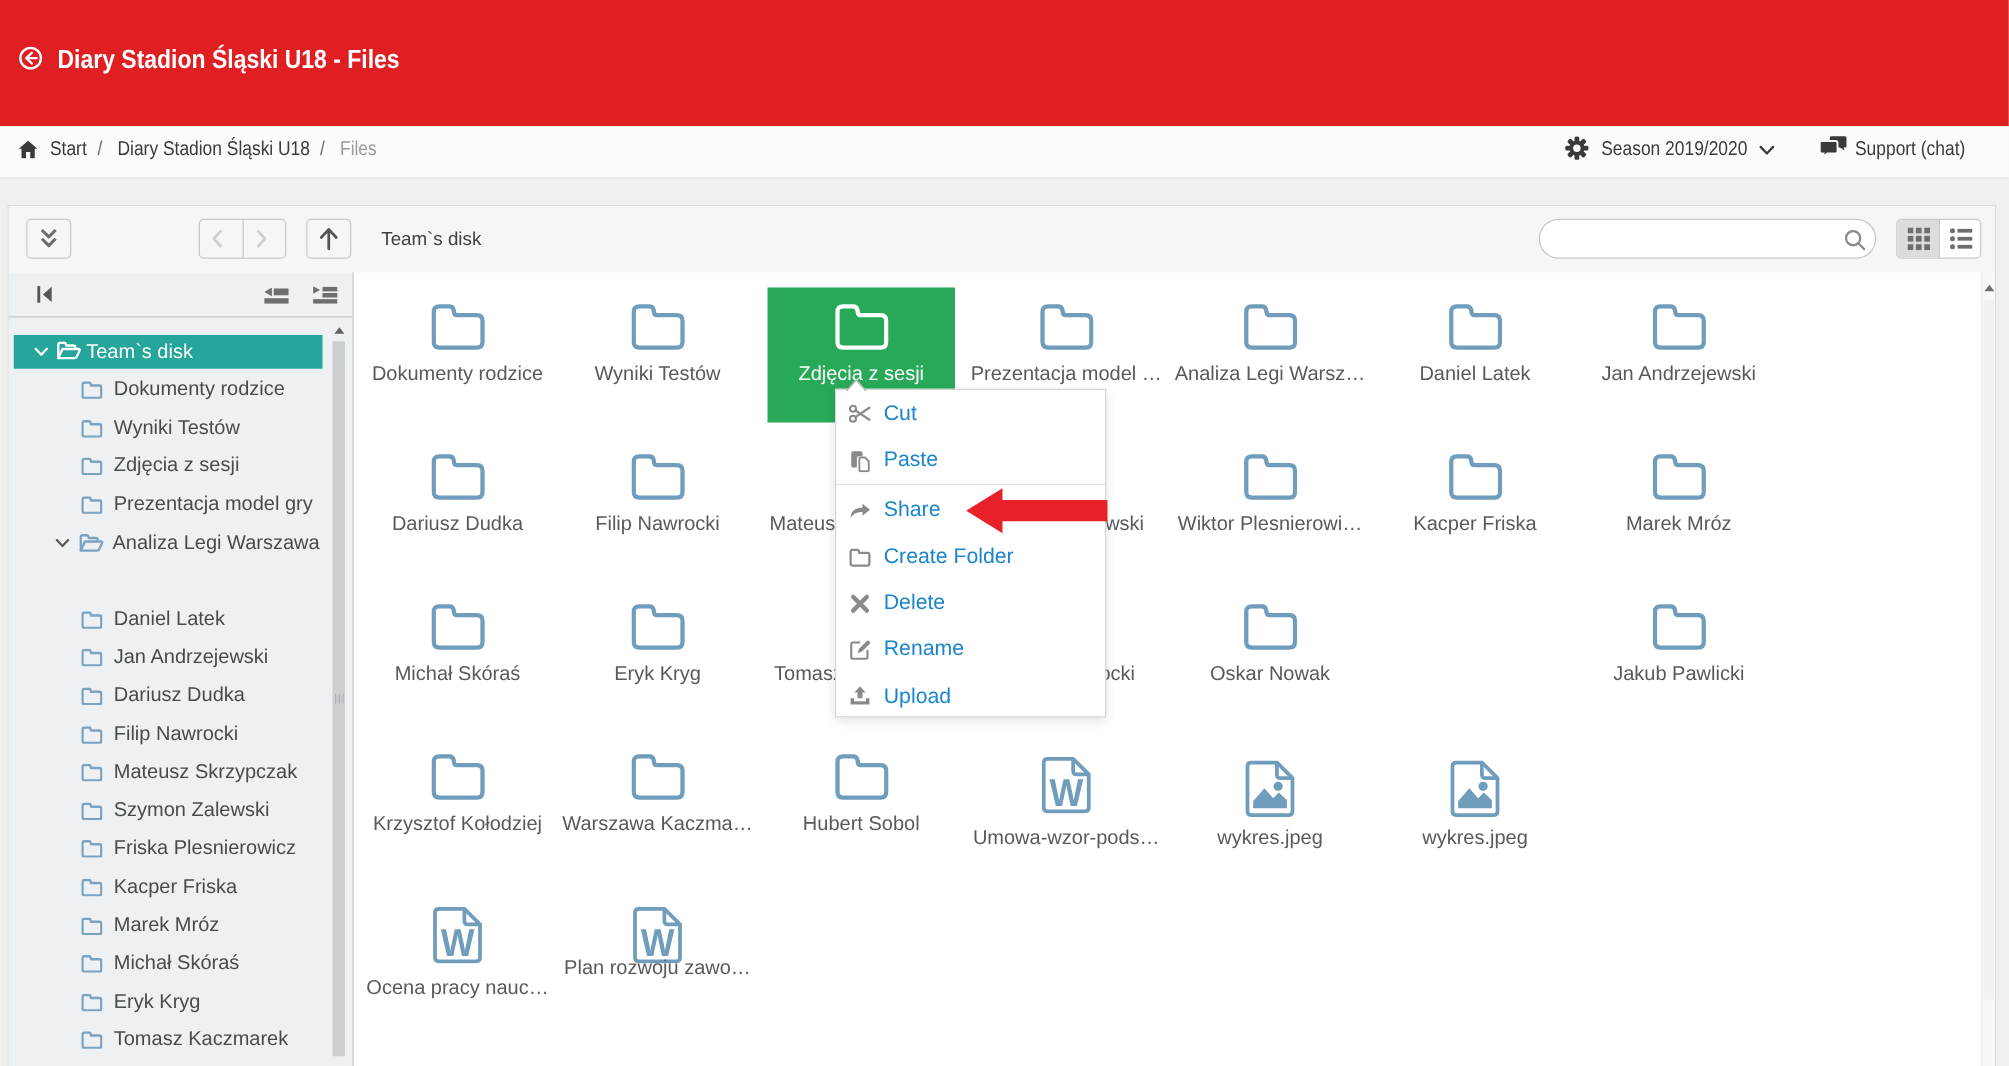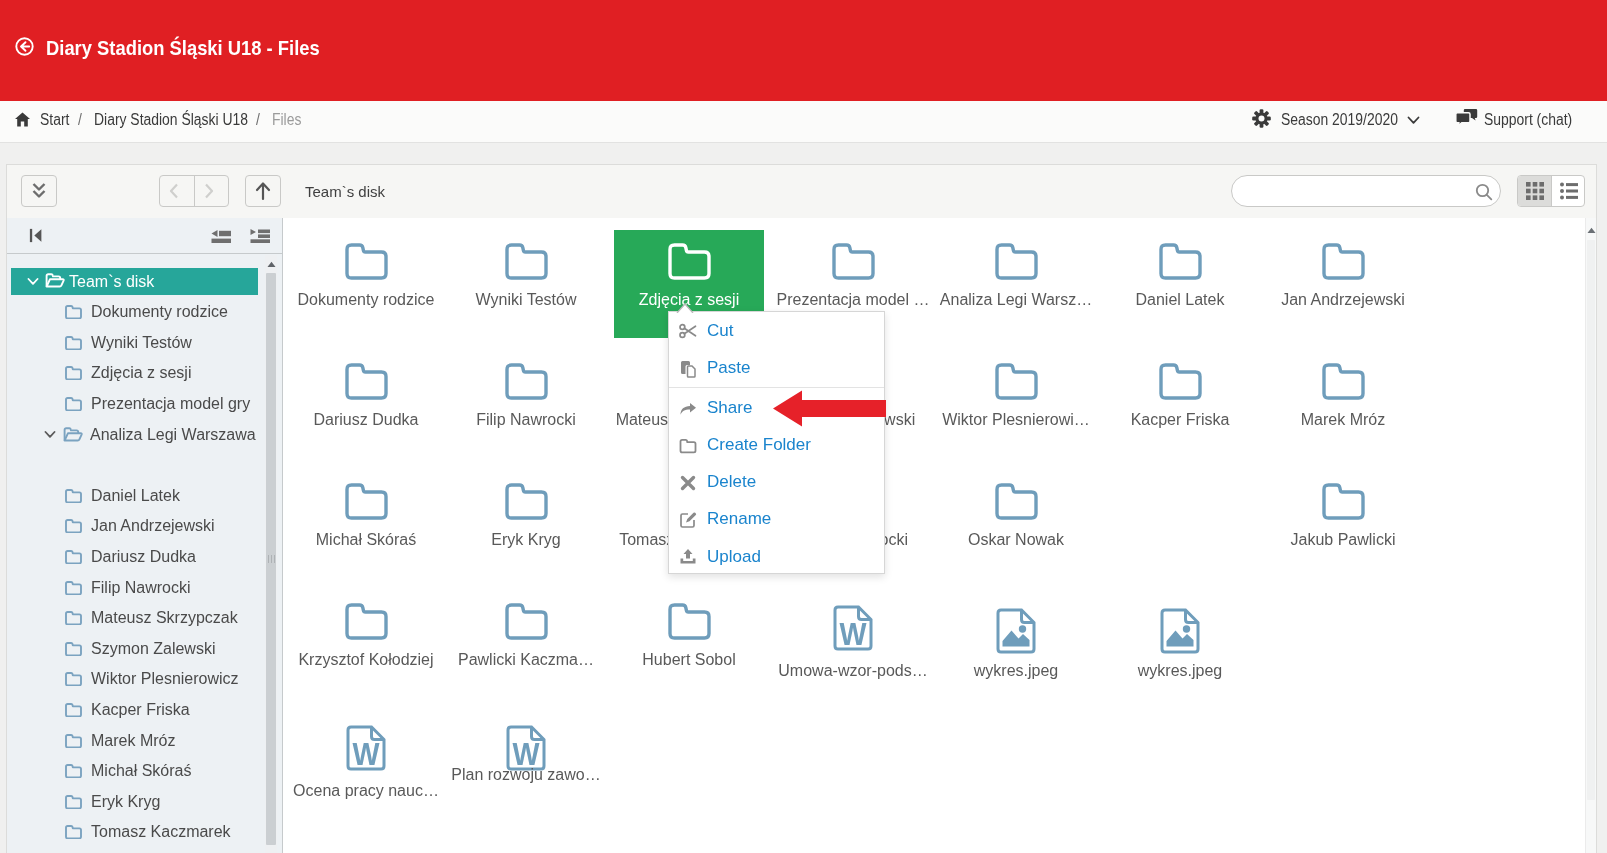--- a/index.html
+++ b/index.html
@@ -230,21 +230,21 @@
       <div class="trow" style="top:416.7px">
         <svg class="abs" style="left:58px;top:7px" width="17" height="14" viewBox="0 0 17 14">
           <path d="M1 11.8 V2.6 Q1 1 2.6 1 H6.2 Q7.3 1 7.5 2 L7.8 3.4 H14.4 Q16 3.4 16 5 V11.8 Q16 13.4 14.4 13.4 H2.6 Q1 13.4 1 11.8 Z" fill="none" stroke="#7ba3c0" stroke-width="1.9" stroke-linejoin="round"></path>
         </svg>
         <div class="lbl" style="left:84px">Szymon Zalewski</div>
       </div>
       <div class="trow" style="top:447.3px">
         <svg class="abs" style="left:58px;top:7px" width="17" height="14" viewBox="0 0 17 14">
           <path d="M1 11.8 V2.6 Q1 1 2.6 1 H6.2 Q7.3 1 7.5 2 L7.8 3.4 H14.4 Q16 3.4 16 5 V11.8 Q16 13.4 14.4 13.4 H2.6 Q1 13.4 1 11.8 Z" fill="none" stroke="#7ba3c0" stroke-width="1.9" stroke-linejoin="round"></path>
         </svg>
-        <div class="lbl" style="left:84px">Wiktor Plesnierowicz</div>
+        <div class="lbl" style="left:84px">Friska Plesnierowicz</div>
       </div>
       <div class="trow" style="top:477.9px">
         <svg class="abs" style="left:58px;top:7px" width="17" height="14" viewBox="0 0 17 14">
           <path d="M1 11.8 V2.6 Q1 1 2.6 1 H6.2 Q7.3 1 7.5 2 L7.8 3.4 H14.4 Q16 3.4 16 5 V11.8 Q16 13.4 14.4 13.4 H2.6 Q1 13.4 1 11.8 Z" fill="none" stroke="#7ba3c0" stroke-width="1.9" stroke-linejoin="round"></path>
         </svg>
         <div class="lbl" style="left:84px">Kacper Friska</div>
       </div>
       <div class="trow" style="top:508.5px">
         <svg class="abs" style="left:58px;top:7px" width="17" height="14" viewBox="0 0 17 14">
           <path d="M1 11.8 V2.6 Q1 1 2.6 1 H6.2 Q7.3 1 7.5 2 L7.8 3.4 H14.4 Q16 3.4 16 5 V11.8 Q16 13.4 14.4 13.4 H2.6 Q1 13.4 1 11.8 Z" fill="none" stroke="#7ba3c0" stroke-width="1.9" stroke-linejoin="round"></path>
@@ -407,21 +407,21 @@
       <div class="tile" style="left:7px;top:372px;height:104px">
         <svg class="abs" style="left:54px;top:13px" width="43" height="37" viewBox="0 0 43 37">
           <path d="M2 30.5 V6.5 Q2 2 6.5 2 H14.5 Q17.3 2 17.8 4.6 L18.4 7.4 Q18.7 9 20.3 9 H36.5 Q41 9 41 13.5 V30.5 Q41 35 36.5 35 H6.5 Q2 35 2 30.5 Z" fill="none" stroke="#6f9dbb" stroke-width="3.4" stroke-linejoin="round"></path>
         </svg>
         <div class="lbl" style="top:61px">Krzysztof Kołodziej</div>
       </div>
       <div class="tile" style="left:167px;top:372px;height:104px">
         <svg class="abs" style="left:54px;top:13px" width="43" height="37" viewBox="0 0 43 37">
           <path d="M2 30.5 V6.5 Q2 2 6.5 2 H14.5 Q17.3 2 17.8 4.6 L18.4 7.4 Q18.7 9 20.3 9 H36.5 Q41 9 41 13.5 V30.5 Q41 35 36.5 35 H6.5 Q2 35 2 30.5 Z" fill="none" stroke="#6f9dbb" stroke-width="3.4" stroke-linejoin="round"></path>
         </svg>
-        <div class="lbl" style="top:61px">Pawlicki Kaczma…</div>
+        <div class="lbl" style="top:61px">Warszawa Kaczma…</div>
       </div>
       <div class="tile" style="left:330px;top:372px;height:104px">
         <svg class="abs" style="left:54px;top:13px" width="43" height="37" viewBox="0 0 43 37">
           <path d="M2 30.5 V6.5 Q2 2 6.5 2 H14.5 Q17.3 2 17.8 4.6 L18.4 7.4 Q18.7 9 20.3 9 H36.5 Q41 9 41 13.5 V30.5 Q41 35 36.5 35 H6.5 Q2 35 2 30.5 Z" fill="none" stroke="#6f9dbb" stroke-width="3.4" stroke-linejoin="round"></path>
         </svg>
         <div class="lbl" style="top:61px">Hubert Sobol</div>
       </div>
       <div class="tile" style="left:494px;top:372px;height:108px">
         <svg class="abs" style="left:55px;top:15px" width="40" height="46" viewBox="0 0 40 46">
           <path d="M2 41 V5 Q2 2 5 2 H25.5 L38 14.5 V41 Q38 44 35 44 H5 Q2 44 2 41 Z" fill="none" stroke="#6f9dbb" stroke-width="3"></path>

